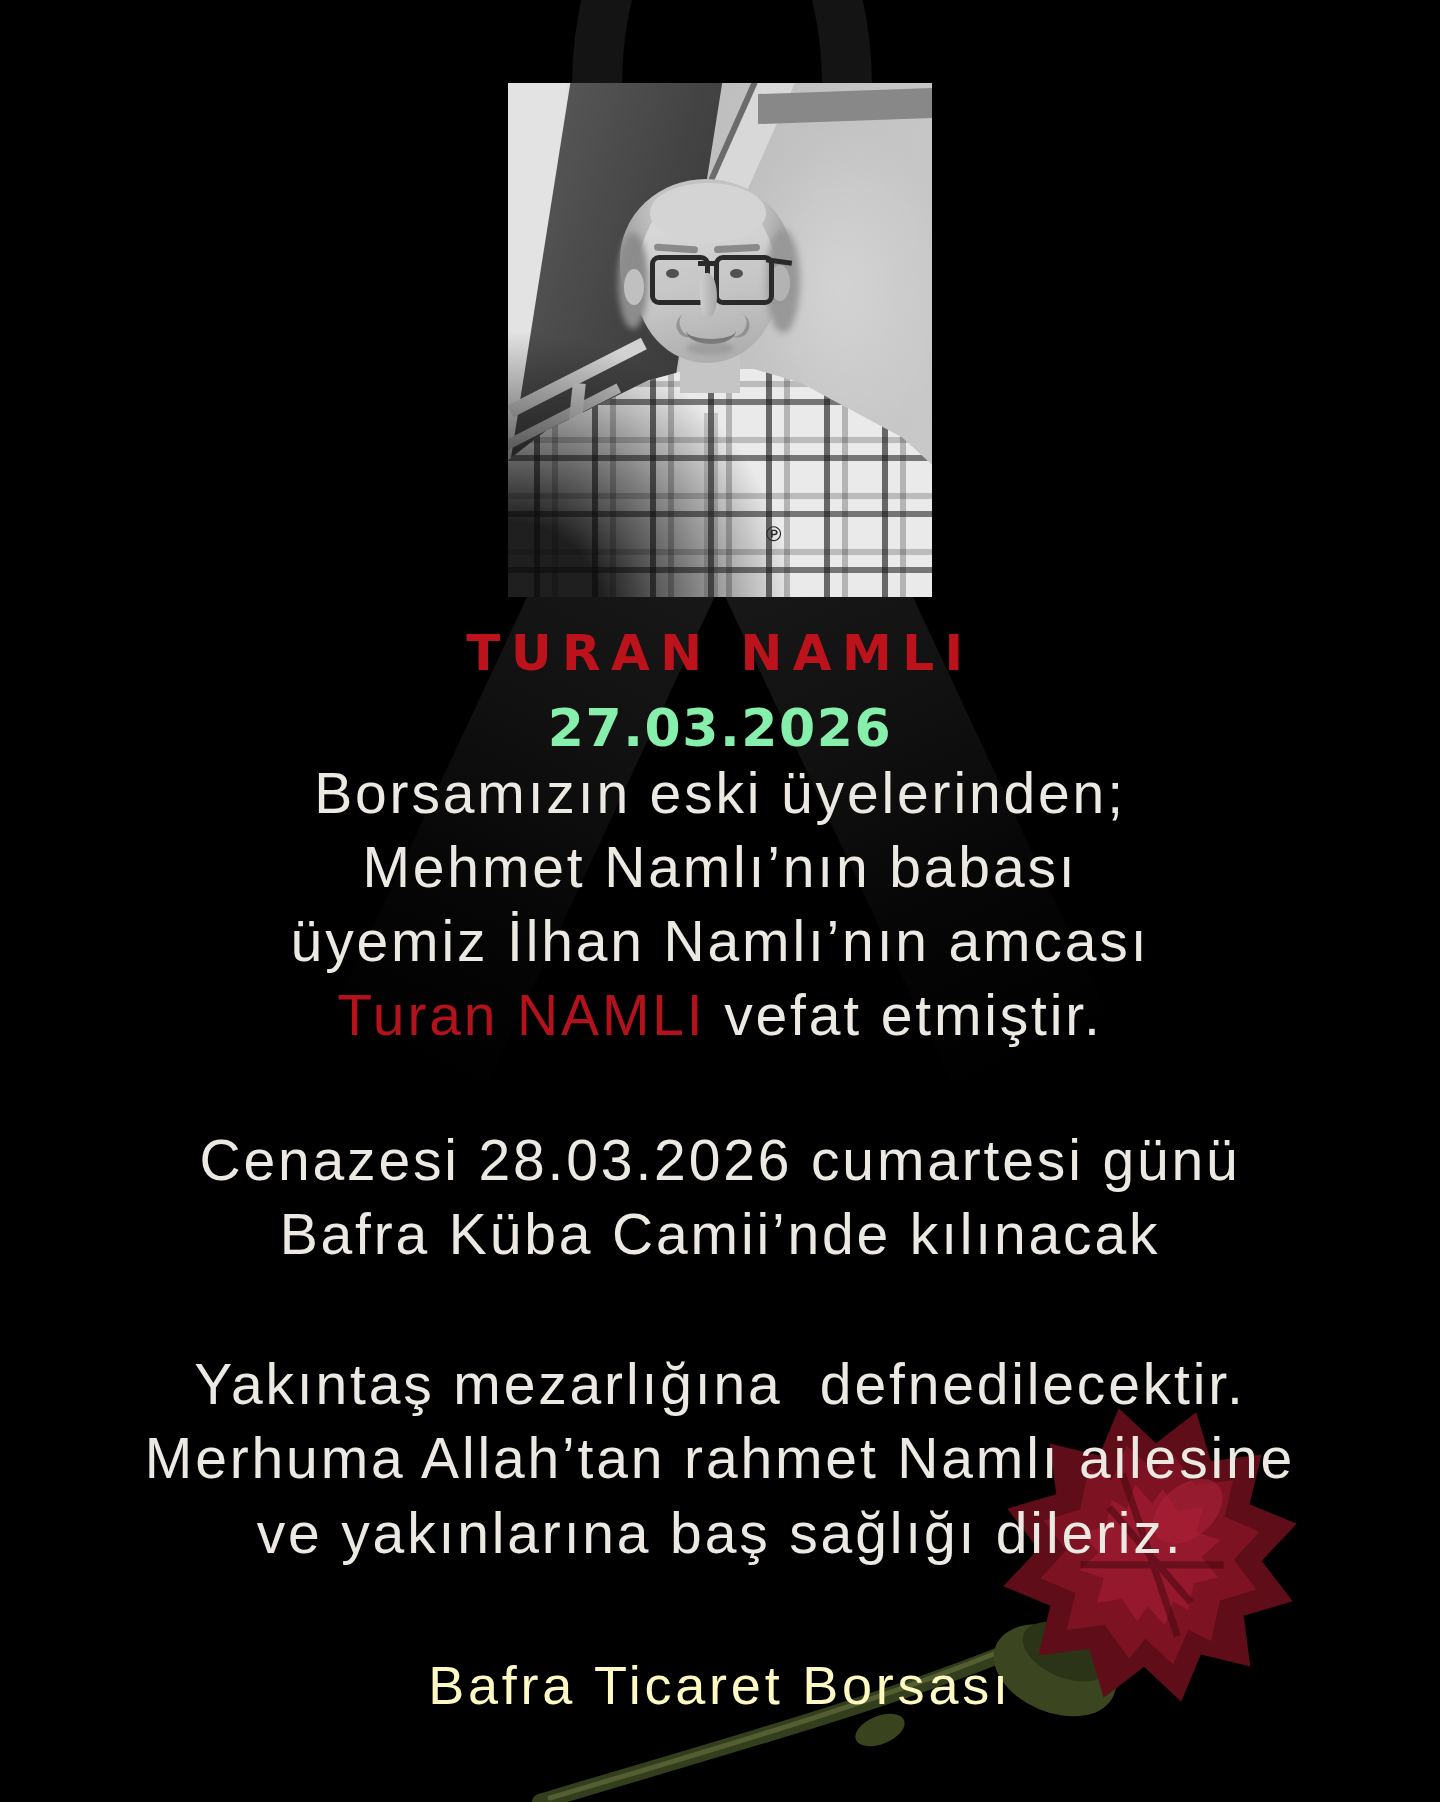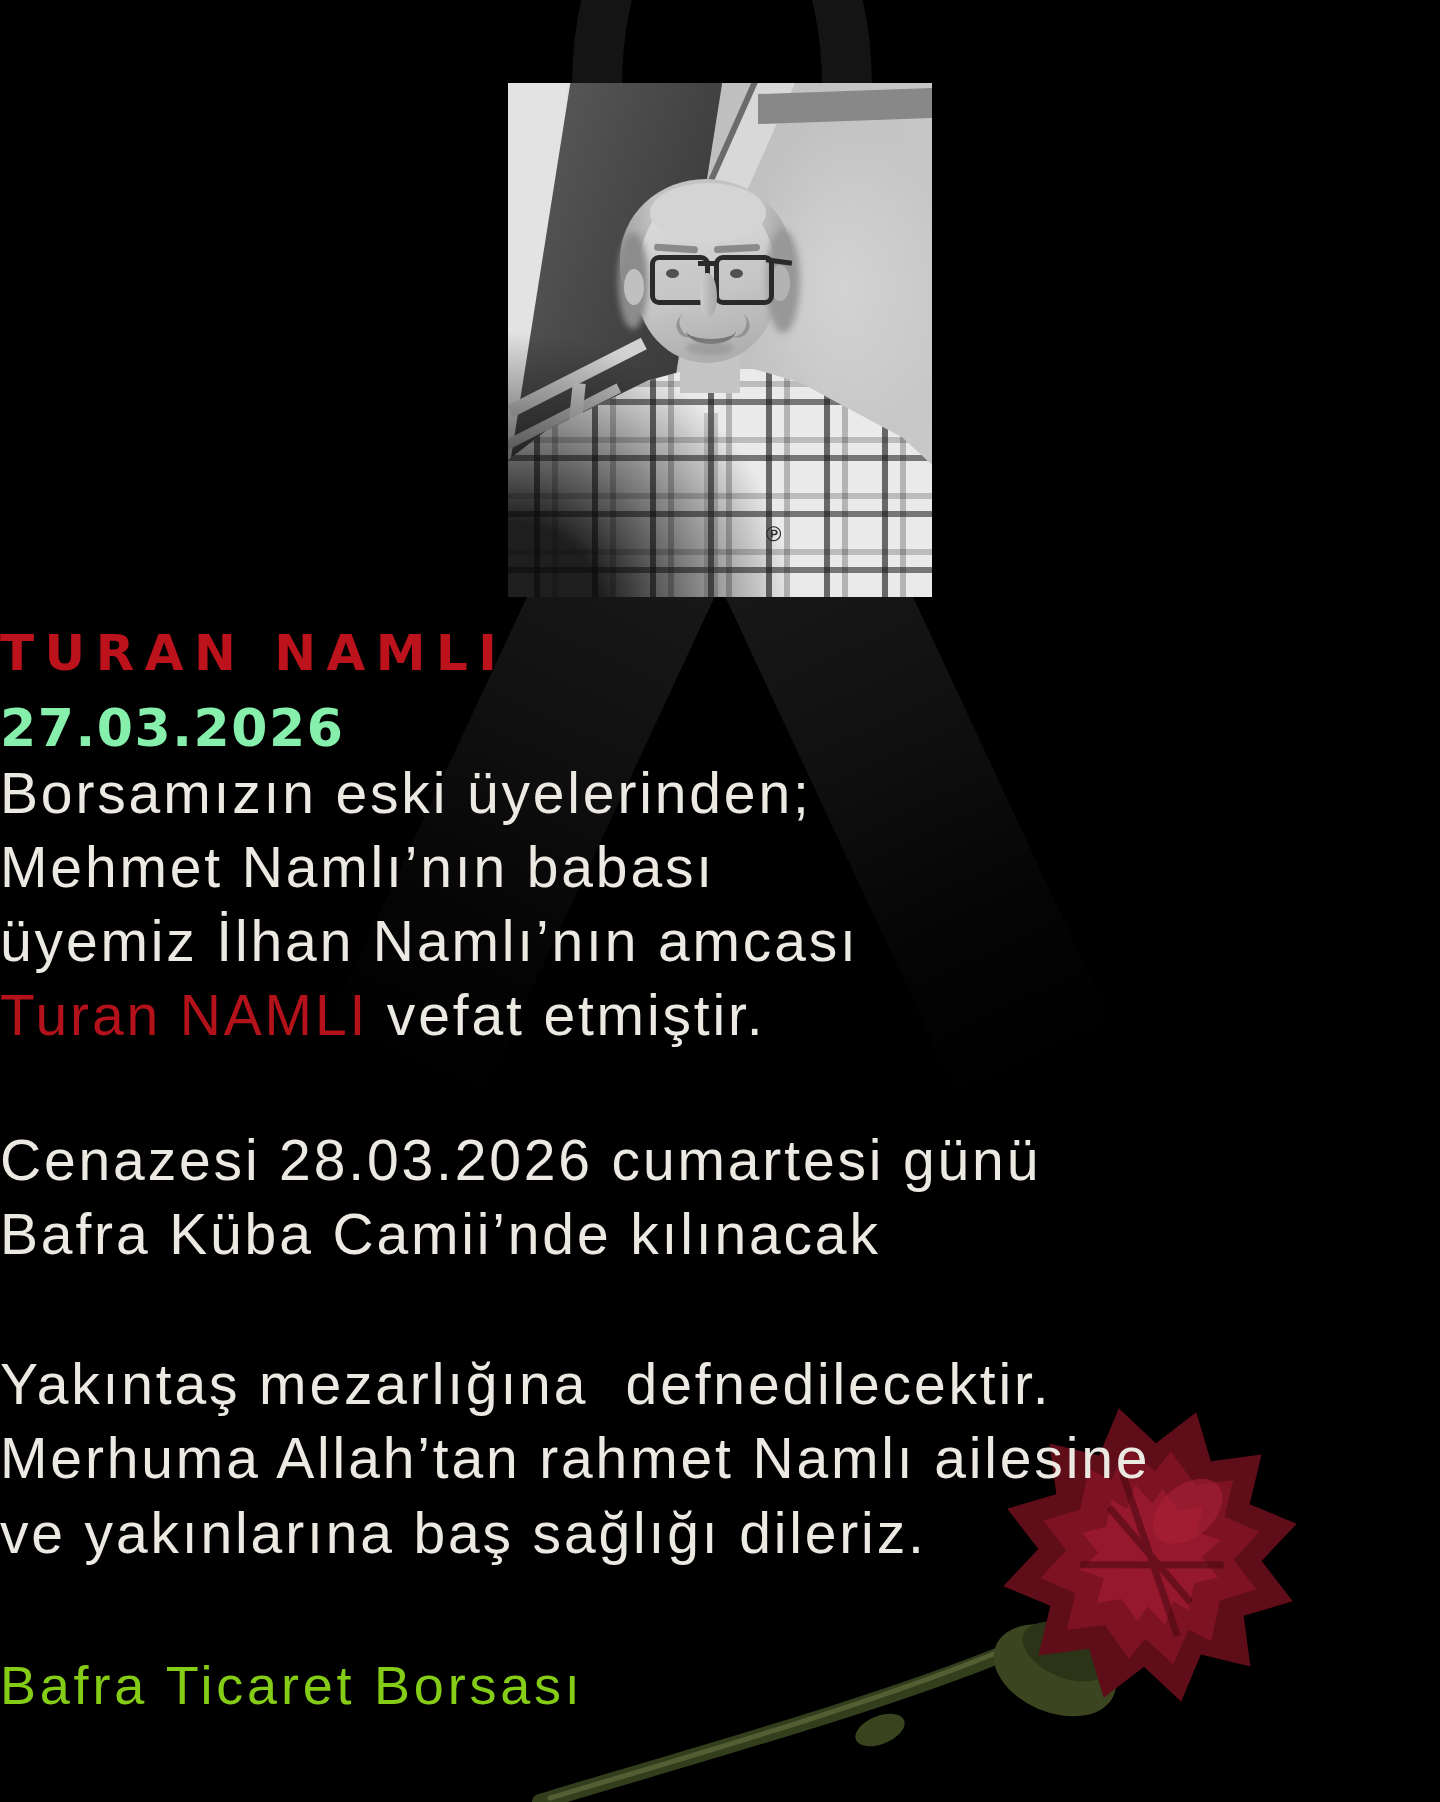--- a/index.html
+++ b/index.html
@@ -87,29 +87,29 @@
     border-left:16px solid transparent;border-right:16px solid transparent;
     border-top:26px solid #6b6763;}
   .ph-collarL{left:150px;transform:rotate(24deg);clip-path:polygon(0 0,100% 0,18% 100%);}
   .ph-collarR{left:204px;transform:rotate(-24deg);clip-path:polygon(0 0,100% 0,82% 100%);}
   .ph-placket{left:196px;top:330px;width:14px;height:184px;background:rgba(90,88,84,.25);}
   .ph-logo{left:258px;top:440px;width:22px;height:22px;color:#312f2d;
     font-size:21px;line-height:22px;font-weight:bold;}
   .ph-armshadow{left:0;top:0;width:100%;height:100%;
     background:radial-gradient(circle at 0% 104%,rgba(12,12,12,.9) 0 14%,rgba(12,12,12,0) 42%);}
   
-  .line{position:absolute;left:0;width:100%;line-height:1;
+  .line{position:absolute;left:0;width:100%;text-align:center;line-height:1;
     white-space:pre-wrap;z-index:5;}
   .title{top:628px;font-family:"DejaVu Sans",sans-serif;font-size:50px;font-weight:700;
     letter-spacing:.21em;color:#bb121b;}
   .date{top:702px;font-family:"DejaVu Sans",sans-serif;font-size:52px;font-weight:700;
     letter-spacing:.03em;color:#86efac;}
   .body-line{font-size:57px;font-weight:300;letter-spacing:.05em;color:#ece9e2;}
   .red-inline{color:#b3121b;}
-  .footer-line{top:1658px;font-size:54px;font-weight:300;letter-spacing:.07em;color:#84cc16;}
+  .footer-line{top:1658px;font-size:54px;font-weight:300;letter-spacing:.07em;color:#fef9c3;}
   
   .carnation{position:absolute;left:480px;top:1350px;width:840px;height:452px;z-index:3;}
 </style>
 </head>
 <body>
 
 <div class="canvas">
 
   <div class="ribbon-loop"></div>
   <div class="ribbon-tail left"></div>

